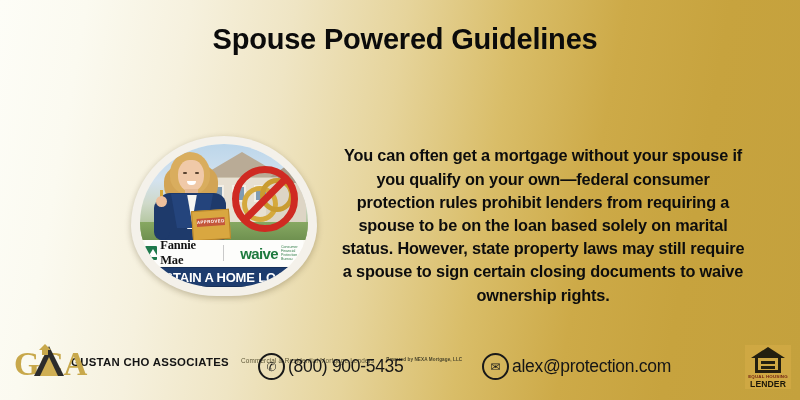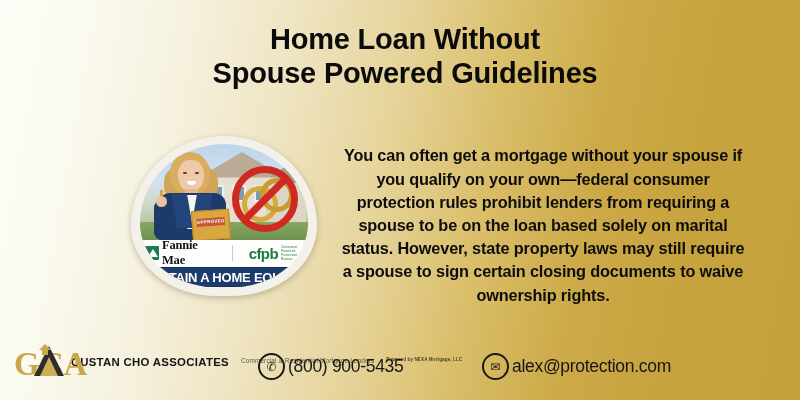--- a/index.html
+++ b/index.html
@@ -333,21 +333,20 @@
   .ehl-house .e2 { top: 19px; }
   .ehl-t1 { font-size: 4.4px; font-weight: bold; color: #6f1f12; letter-spacing: 0.2px; margin-top: 1px; }
   .ehl-t2 { font-size: 8.6px; font-weight: bold; color: #1a1608; letter-spacing: 0.1px; line-height: 10px; }
 </style>
 </head>
 <body>
 
 <div class="canvas">
 
   <div class="title">
-    <span class="line">Home Loan Without</span>
     <span class="line">Spouse Powered Guidelines</span>
   </div>
 
   <p class="body-copy">You can often get a mortgage without your spouse if you qualify on your own—federal consumer protection rules prohibit lenders from requiring a spouse to be on the loan based solely on marital status. However, state property laws may still require a spouse to sign certain closing documents to waive ownership rights.</p>
 
   <div class="badge-wrap">
     <div class="badge"></div>
     <div class="badge-inner">
 
       <div class="photo">
@@ -390,26 +389,26 @@
         </div>
       </div>
 
       <div class="logo-strip">
         <div class="fannie">
           <span class="fannie-mark"></span>
           <span class="fannie-text">Fannie Mae</span>
         </div>
         <span class="divider-v"></span>
         <div class="fannie">
-          <span class="cfpb">cfpb</span>
+          <span class="cfpb">waive</span>
           <span class="cfpb-sub">Consumer Financial Protection Bureau</span>
         </div>
       </div>
 
-      <div class="blue-banner">OBTAIN A HOME EQUAL</div>
+      <div class="blue-banner">OBTAIN A HOME LOAN</div>
 
     </div>
   </div>
 
   <div class="footer">
 
     <div class="gca">
       <div class="gca-mark">
         <span class="gca-g">GCA</span>
         <span class="gca-tri"></span>
@@ -425,15 +424,25 @@
     <div class="contact contact-phone">
       <span class="c-icon">✆</span>
       <span>(800) 900-5435</span>
     </div>
 
     <div class="contact contact-email">
       <span class="c-icon">✉</span>
       <span>alex@protection.com</span>
     </div>
 
+    <div class="ehl">
+      <div class="ehl-house">
+        <span class="r"></span>
+        <span class="w"></span>
+        <span class="e1"></span>
+        <span class="e2"></span>
+      </div>
+      <span class="ehl-t1">EQUAL HOUSING</span>
+      <span class="ehl-t2">LENDER</span>
+    </div>
 
   </div>
 </div>
 
 </body></html>

